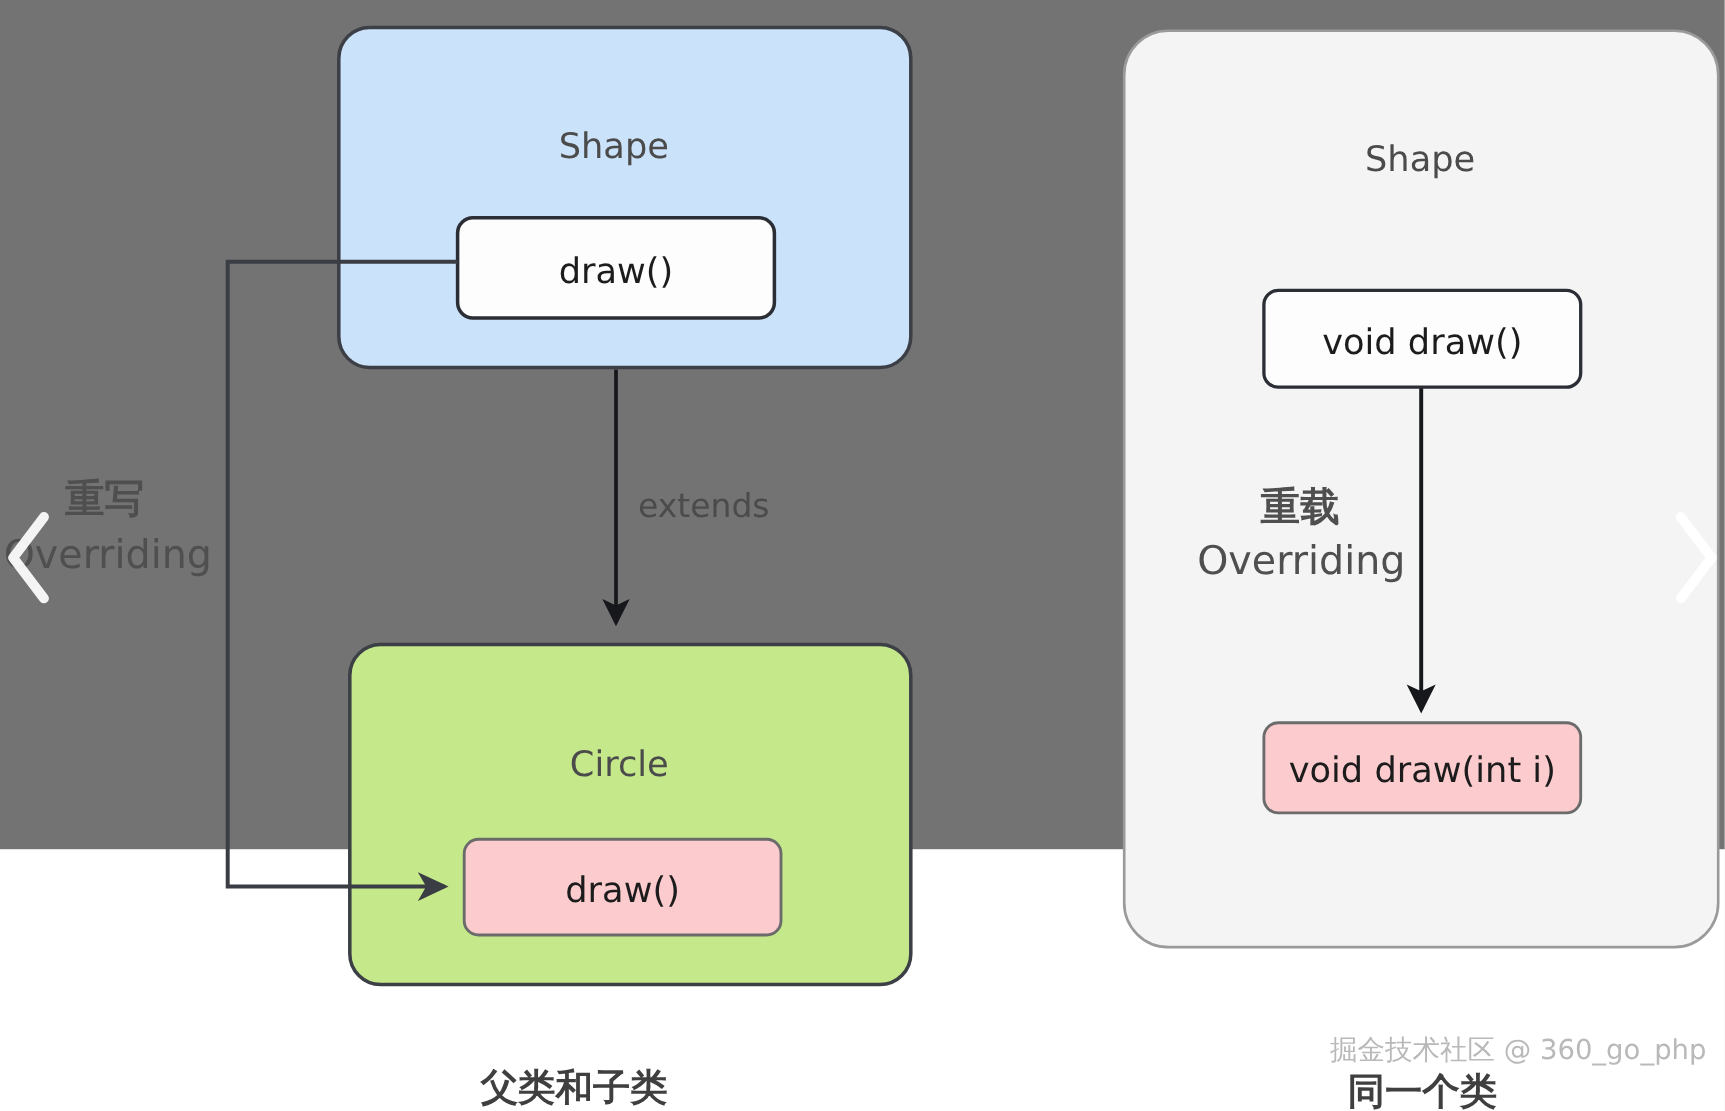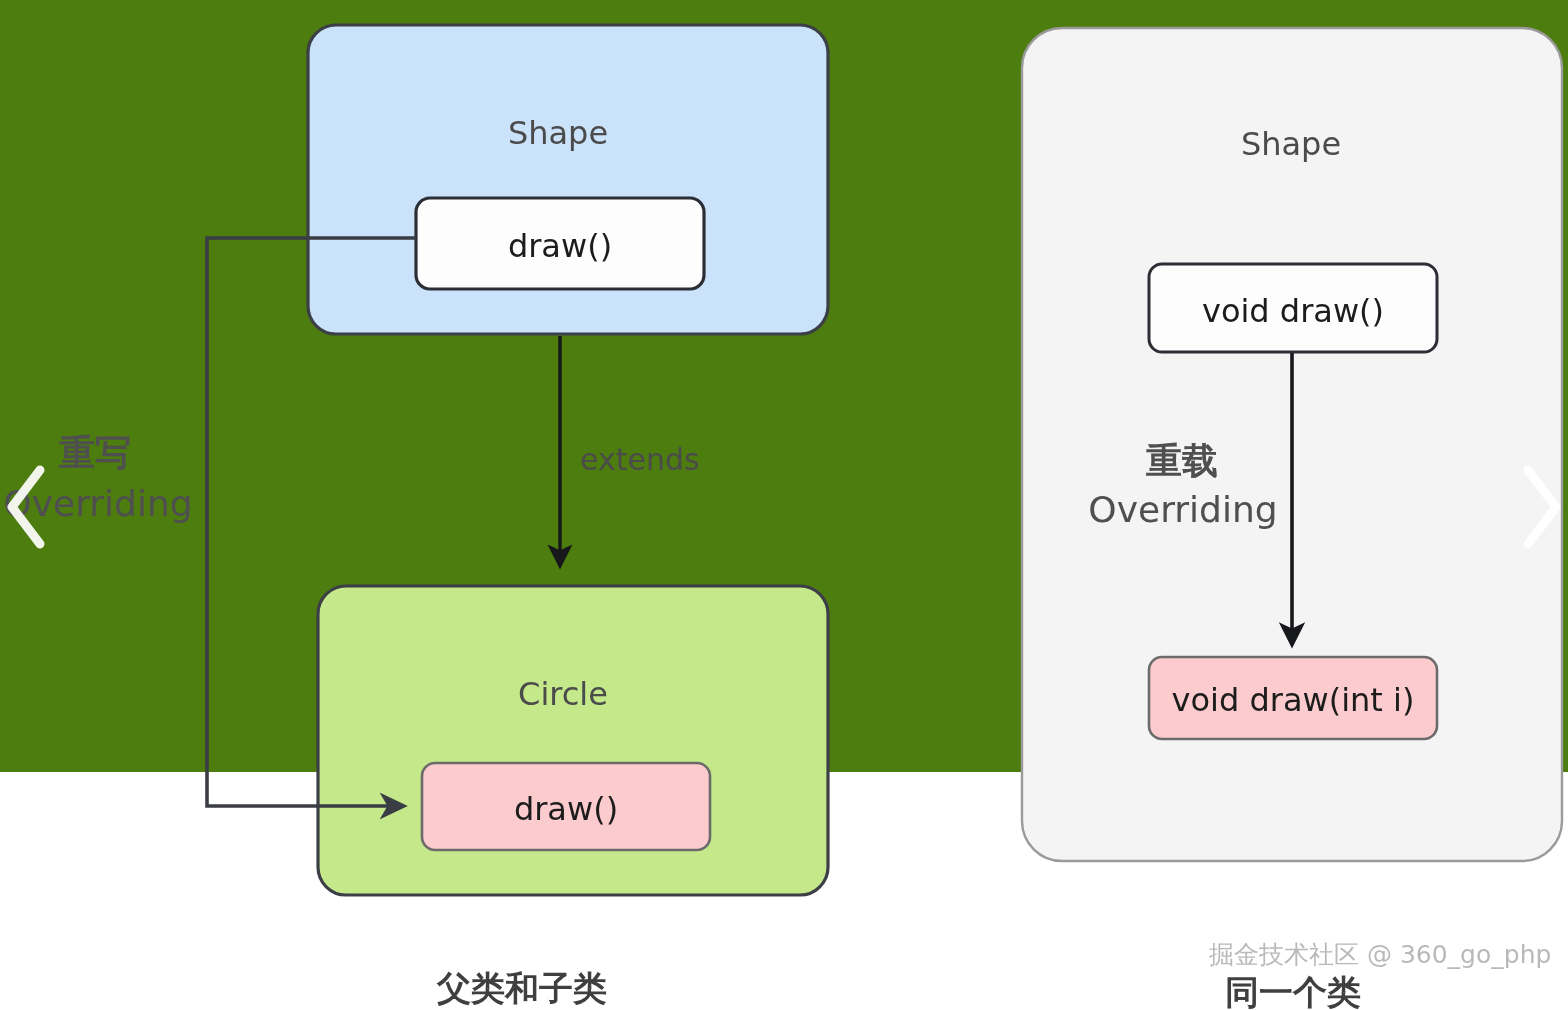--- a/index.html
+++ b/index.html
@@ -10,21 +10,21 @@
   body {
     width: 1568px;
     height: 1010px;
     overflow: hidden;
     font-family: "DejaVu Sans", sans-serif;
   }
   #stage {
     position: relative;
     width: 1568px;
     height: 772px;
-    background: #4d7c0f;
+    background: #737373;
   }
   svg.diagram {
     position: absolute;
     left: 0;
     top: 0;
     width: 1568px;
     height: 1010px;
     display: block;
   }
   .box-label,

